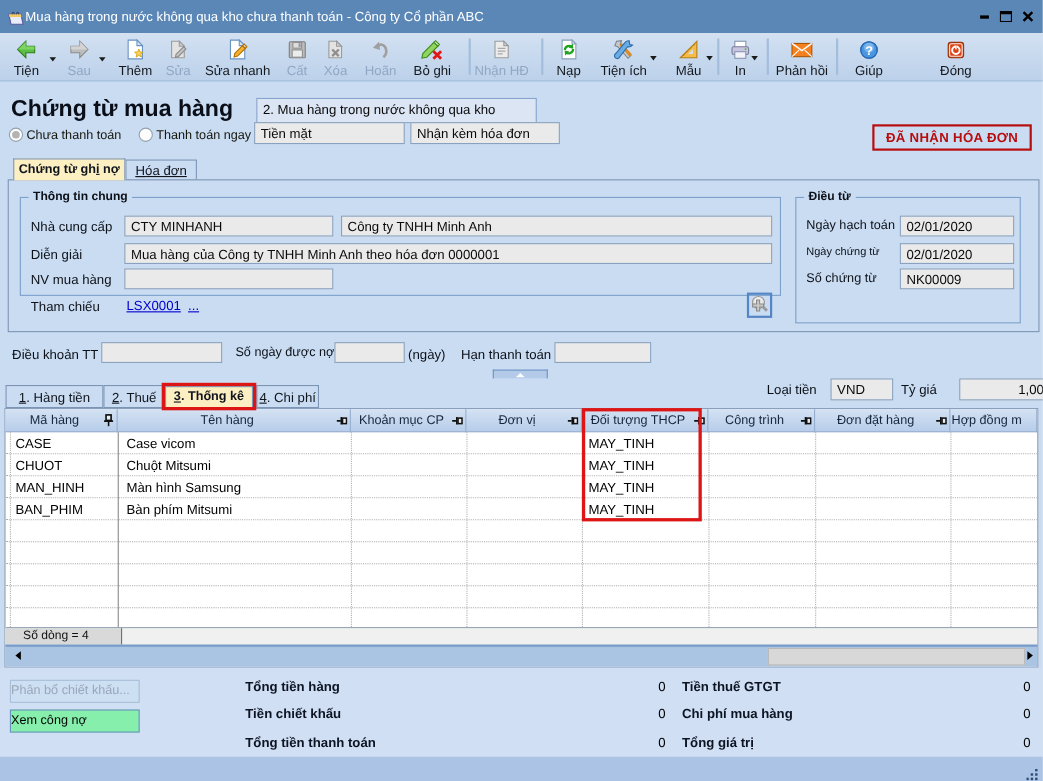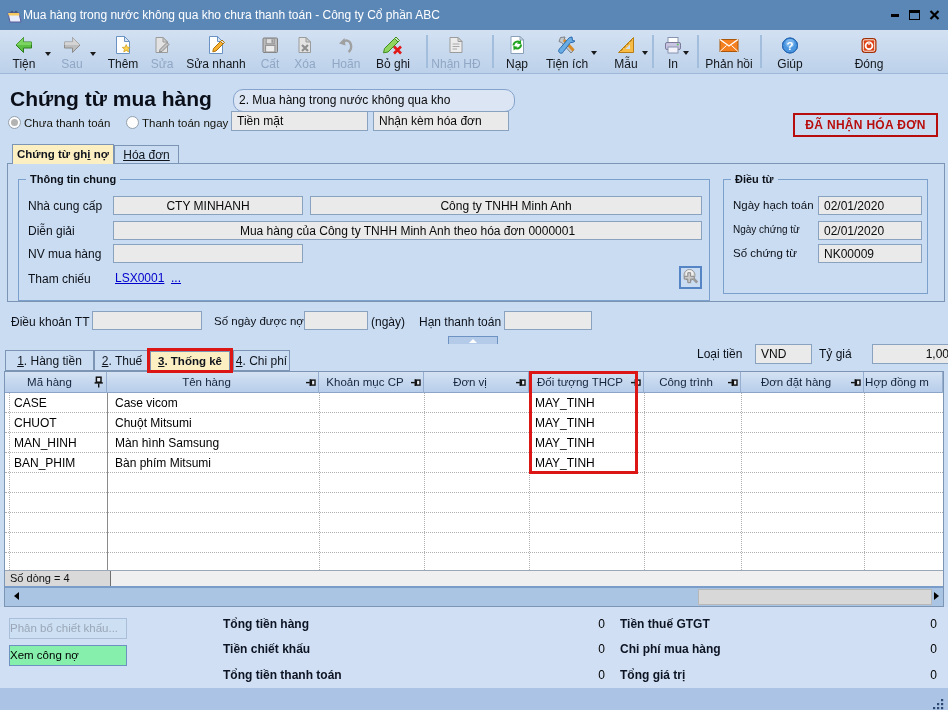--- a/index.html
+++ b/index.html
@@ -212,35 +212,35 @@
           <rect x="4.3" y="4.8" width="11.4" height="11.4" rx="1.5" fill="none" stroke="#f0f0e8" stroke-width="1"></rect>
           <circle cx="10" cy="10.7" r="3.4" fill="none" stroke="#ffffff" stroke-width="1.8"></circle>
           <rect x="9.2" y="5.6" width="1.6" height="4" fill="#dd4114"></rect>
           <rect x="9.3" y="6.3" width="1.4" height="3.6" fill="#ffffff"></rect>
         </svg>
       <span class="lb">Đóng</span>
       </div>
   </div>
 
   <div id="h1">Chứng từ mua hàng</div>
-  <div class="inpt" style="left:233px;top:89px;width:282px;height:23px;line-height:17px;background:#dbe5f4;border-color:#85a3cc;border-radius:10px;">2. Mua hàng trong nước không qua kho</div>
+  <div class="inpt" style="left:233px;top:89px;width:255px;height:23px;line-height:17px;background:#dbe5f4;border-color:#85a3cc;">2. Mua hàng trong nước không qua kho</div>
   <div class="radio" style="left:8px;top:116px;">
       <span class="abs" style="left:2px;top:2px;width:7px;height:7px;border-radius:50%;background:#b3b3b3;"></span>
     </div>
   <div class="rlabel" style="left:24px;top:117px;">Chưa thanh toán</div>
   <div class="radio" style="left:126px;top:116px;"></div>
   <div class="rlabel" style="left:142px;top:117px;">Thanh toán ngay</div>
   <div class="inpt" style="left:231px;top:111px;width:137px;height:20px;">Tiền mặt</div>
   <div class="inpt" style="left:373px;top:111px;width:136px;height:20px;">Nhận kèm hóa đơn</div>
   <div id="danhan">ĐÃ NHẬN HÓA ĐƠN</div>
 
   <div class="tab act" style="left:12px;top:144px;width:102px;height:20px;line-height:19px;z-index:2;font-size:11.5px;">Chứng từ gh<span style="text-decoration:underline">i</span> nợ</div>
   <div class="tab inact" style="left:114px;top:145px;width:65px;height:19px;line-height:18px;text-decoration:underline;"><span style="text-decoration:underline">H</span>óa đơn</div>
   <div id="panel1">
-    <div class="gbox" style="left:10px;top:15px;width:692px;height:122px;text-align:center;">
+    <div class="gbox" style="left:10px;top:15px;width:692px;height:90px;">
       <div class="gtitle">Thông tin chung</div>
       <div class="flabel" style="left:9px;top:19px;">Nhà cung cấp</div>
       <div class="flabel" style="left:9px;top:44px;">Diễn giải</div>
       <div class="flabel" style="left:9px;top:67px;">NV mua hàng</div>
       <div class="flabel" style="left:9px;top:92px;">Tham chiếu</div>
       <div class="inpt" style="left:94px;top:16px;width:190px;height:19px;">CTY MINHANH</div>
       <div class="inpt" style="left:291px;top:16px;width:392px;height:19px;">Công ty TNHH Minh Anh</div>
       <div class="inpt" style="left:94px;top:41px;width:589px;height:19px;">Mua hàng của Công ty TNHH Minh Anh theo hóa đơn 0000001</div>
       <div class="inpt" style="left:94px;top:64px;width:190px;height:19px;"></div>
       <a class="lnk abs" style="left:96px;top:91px;text-decoration:underline;">LSX0001</a>
@@ -354,21 +354,21 @@
         <div class="gvline" style="left:102px;border-left:1px solid #8a8a8a;"></div>
         <div class="gvline" style="left:314px;"></div>
         <div class="gvline" style="left:419px;"></div>
         <div class="gvline" style="left:524px;"></div>
         <div class="gvline" style="left:639px;"></div>
         <div class="gvline" style="left:736px;"></div>
         <div class="gvline" style="left:859px;"></div>
         <div class="gvline" style="left:4px;"></div>
       </div>
     <div class="abs" style="left:0px;top:198px;width:938px;height:16px;border-top:1px solid #9aa7b8;background:#f0f0f0;">
-      <div class="abs" style="left:0;top:0;width:106px;height:15px;background:#d9d9d9;border-right:1px solid #707070;font-size:11px;line-height:15px;padding-left:5px;color:#111;">Số dòng = 4</div>
+      <div class="abs" style="left:0;top:0;width:106px;height:15px;background:#d9d9d9;border-right:1px solid #707070;font-size:11px;line-height:15px;padding-left:16px;color:#111;">Số dòng = 4</div>
     </div>
     <div class="abs" style="left:0px;top:214px;width:938px;height:20px;background:#aac4e4;border-top:2px solid #7a9cc8;">
       <div class="abs" style="left:693px;top:1px;width:234px;height:16px;background:#d8d8d8;border:1px solid #b8b8b8;"></div>
       <div class="abs" style="left:9px;top:4px;width:0;height:0;border-top:4.5px solid transparent;border-bottom:4.5px solid transparent;border-right:5.5px solid #000;"></div>
       <div class="abs" style="left:929px;top:4px;width:0;height:0;border-top:4.5px solid transparent;border-bottom:4.5px solid transparent;border-left:5.5px solid #000;"></div>
     </div>
   </div>
   <div id="redbox2"></div>
 
   <div id="botpanel">

